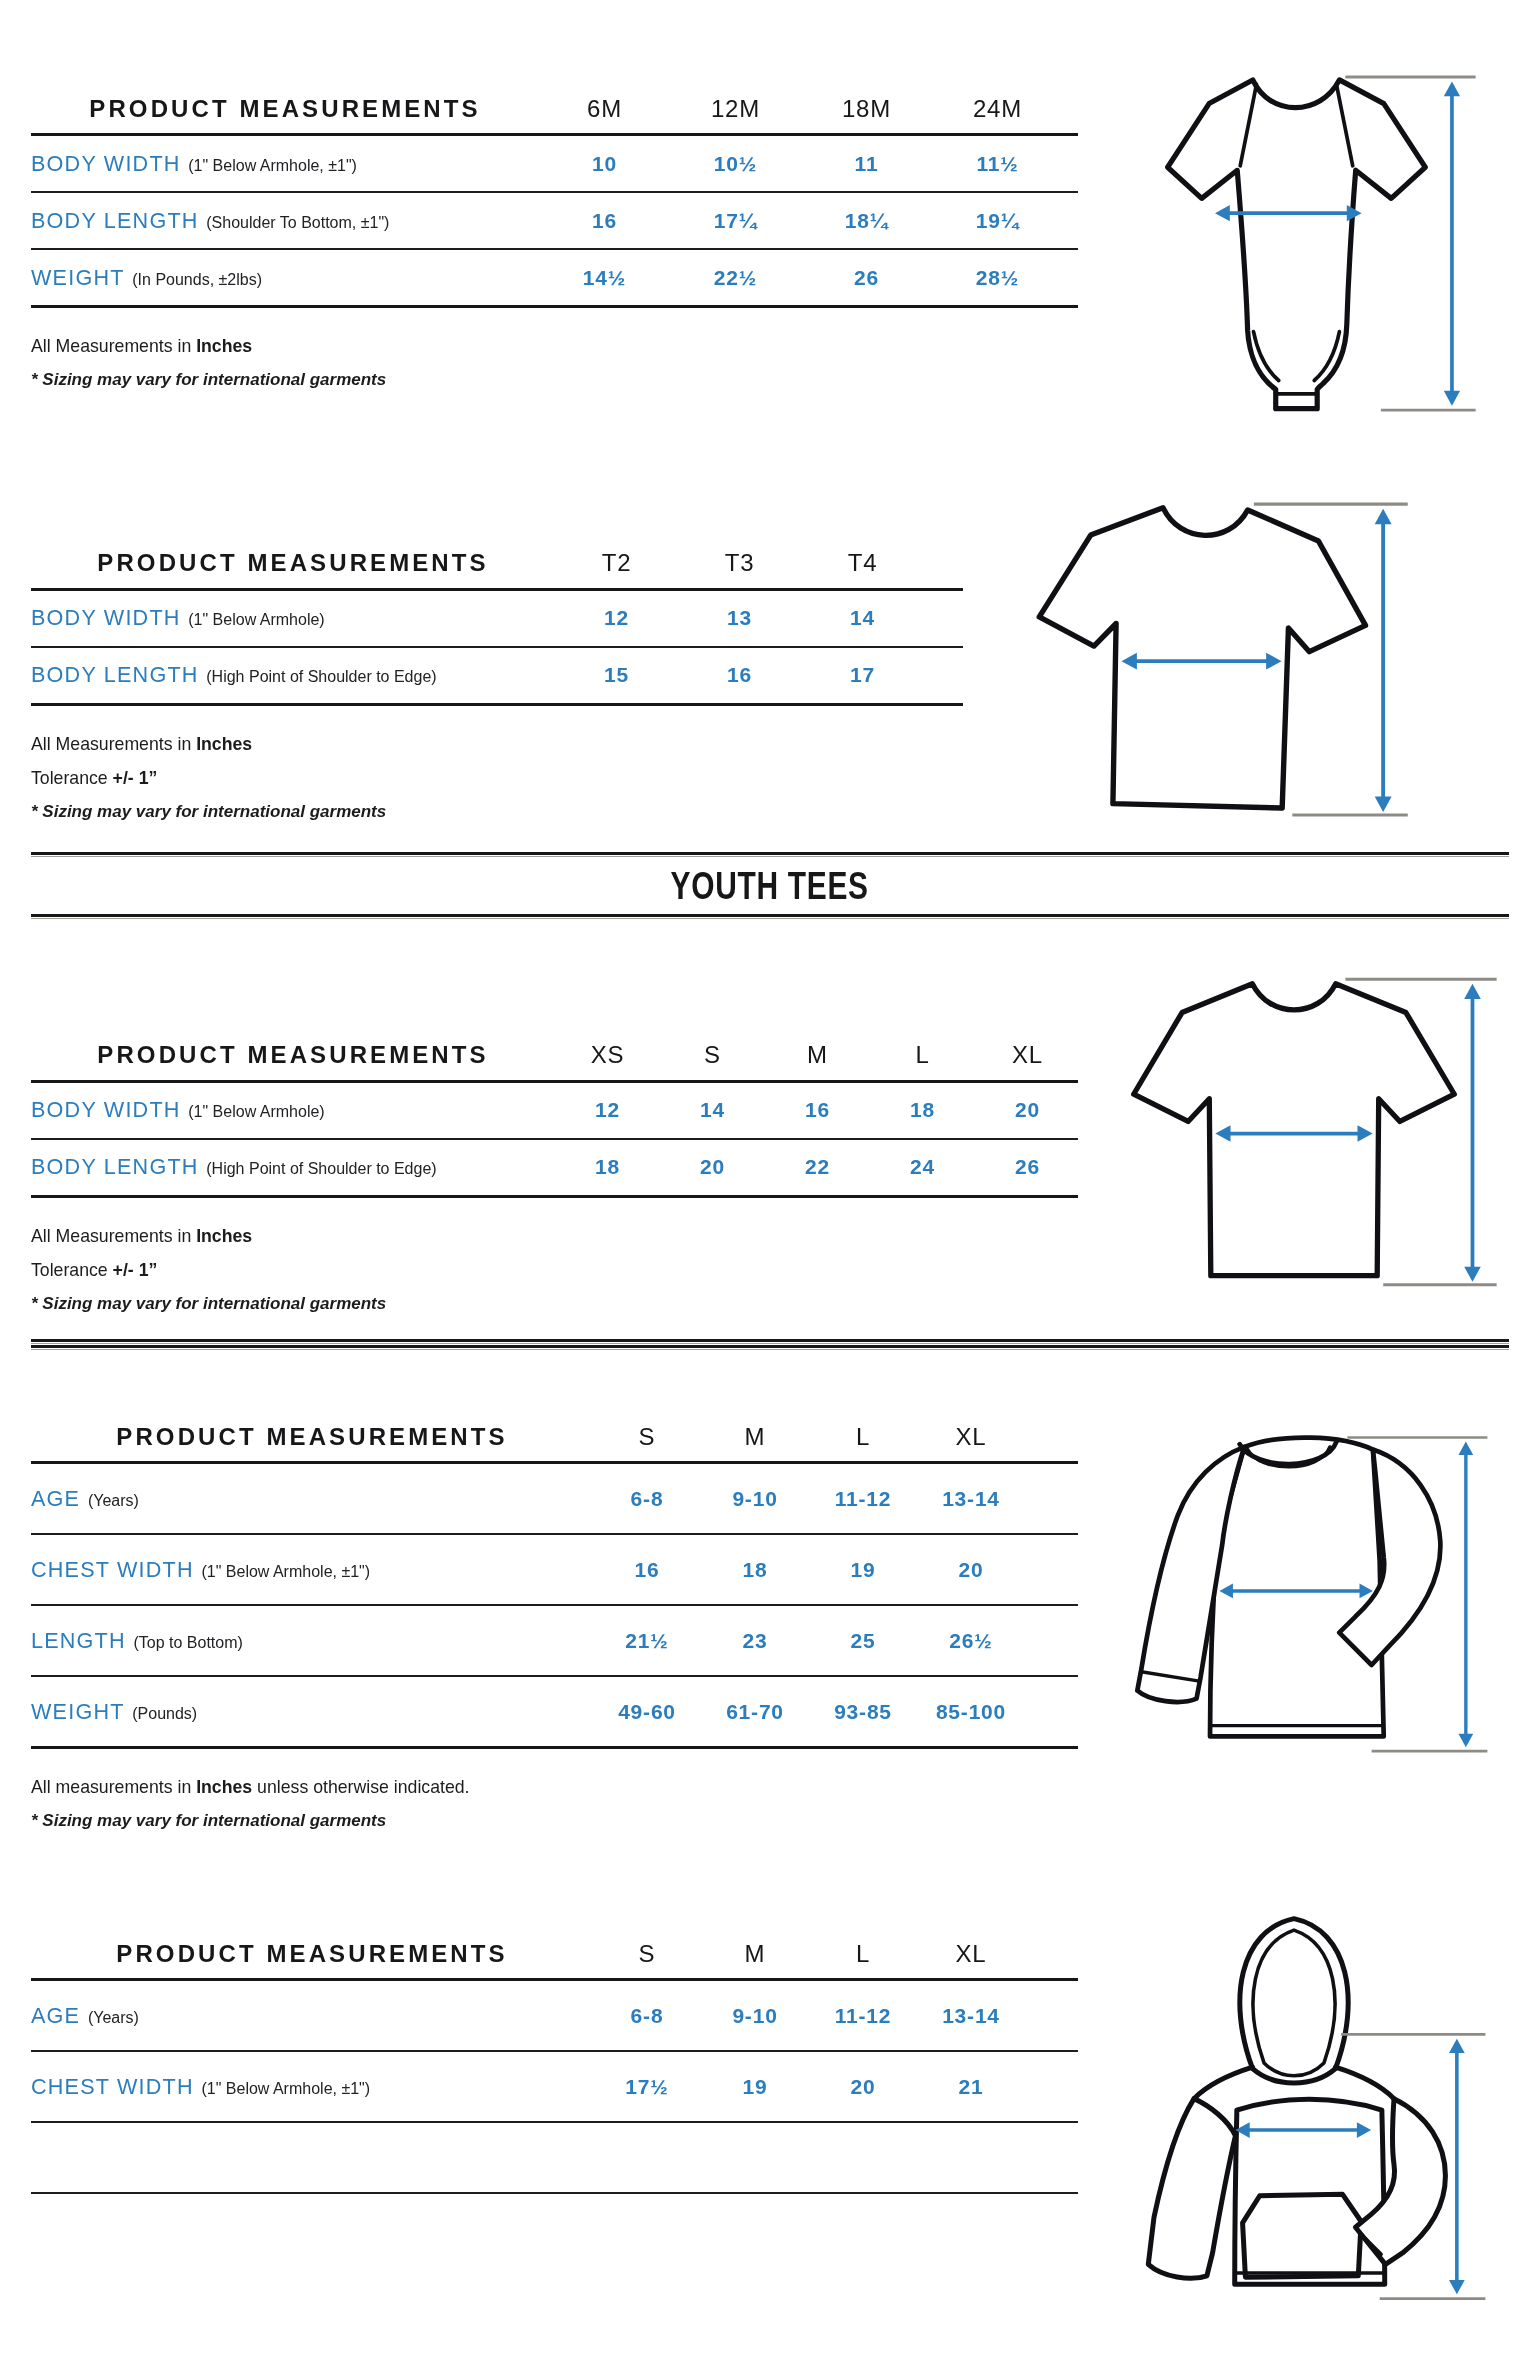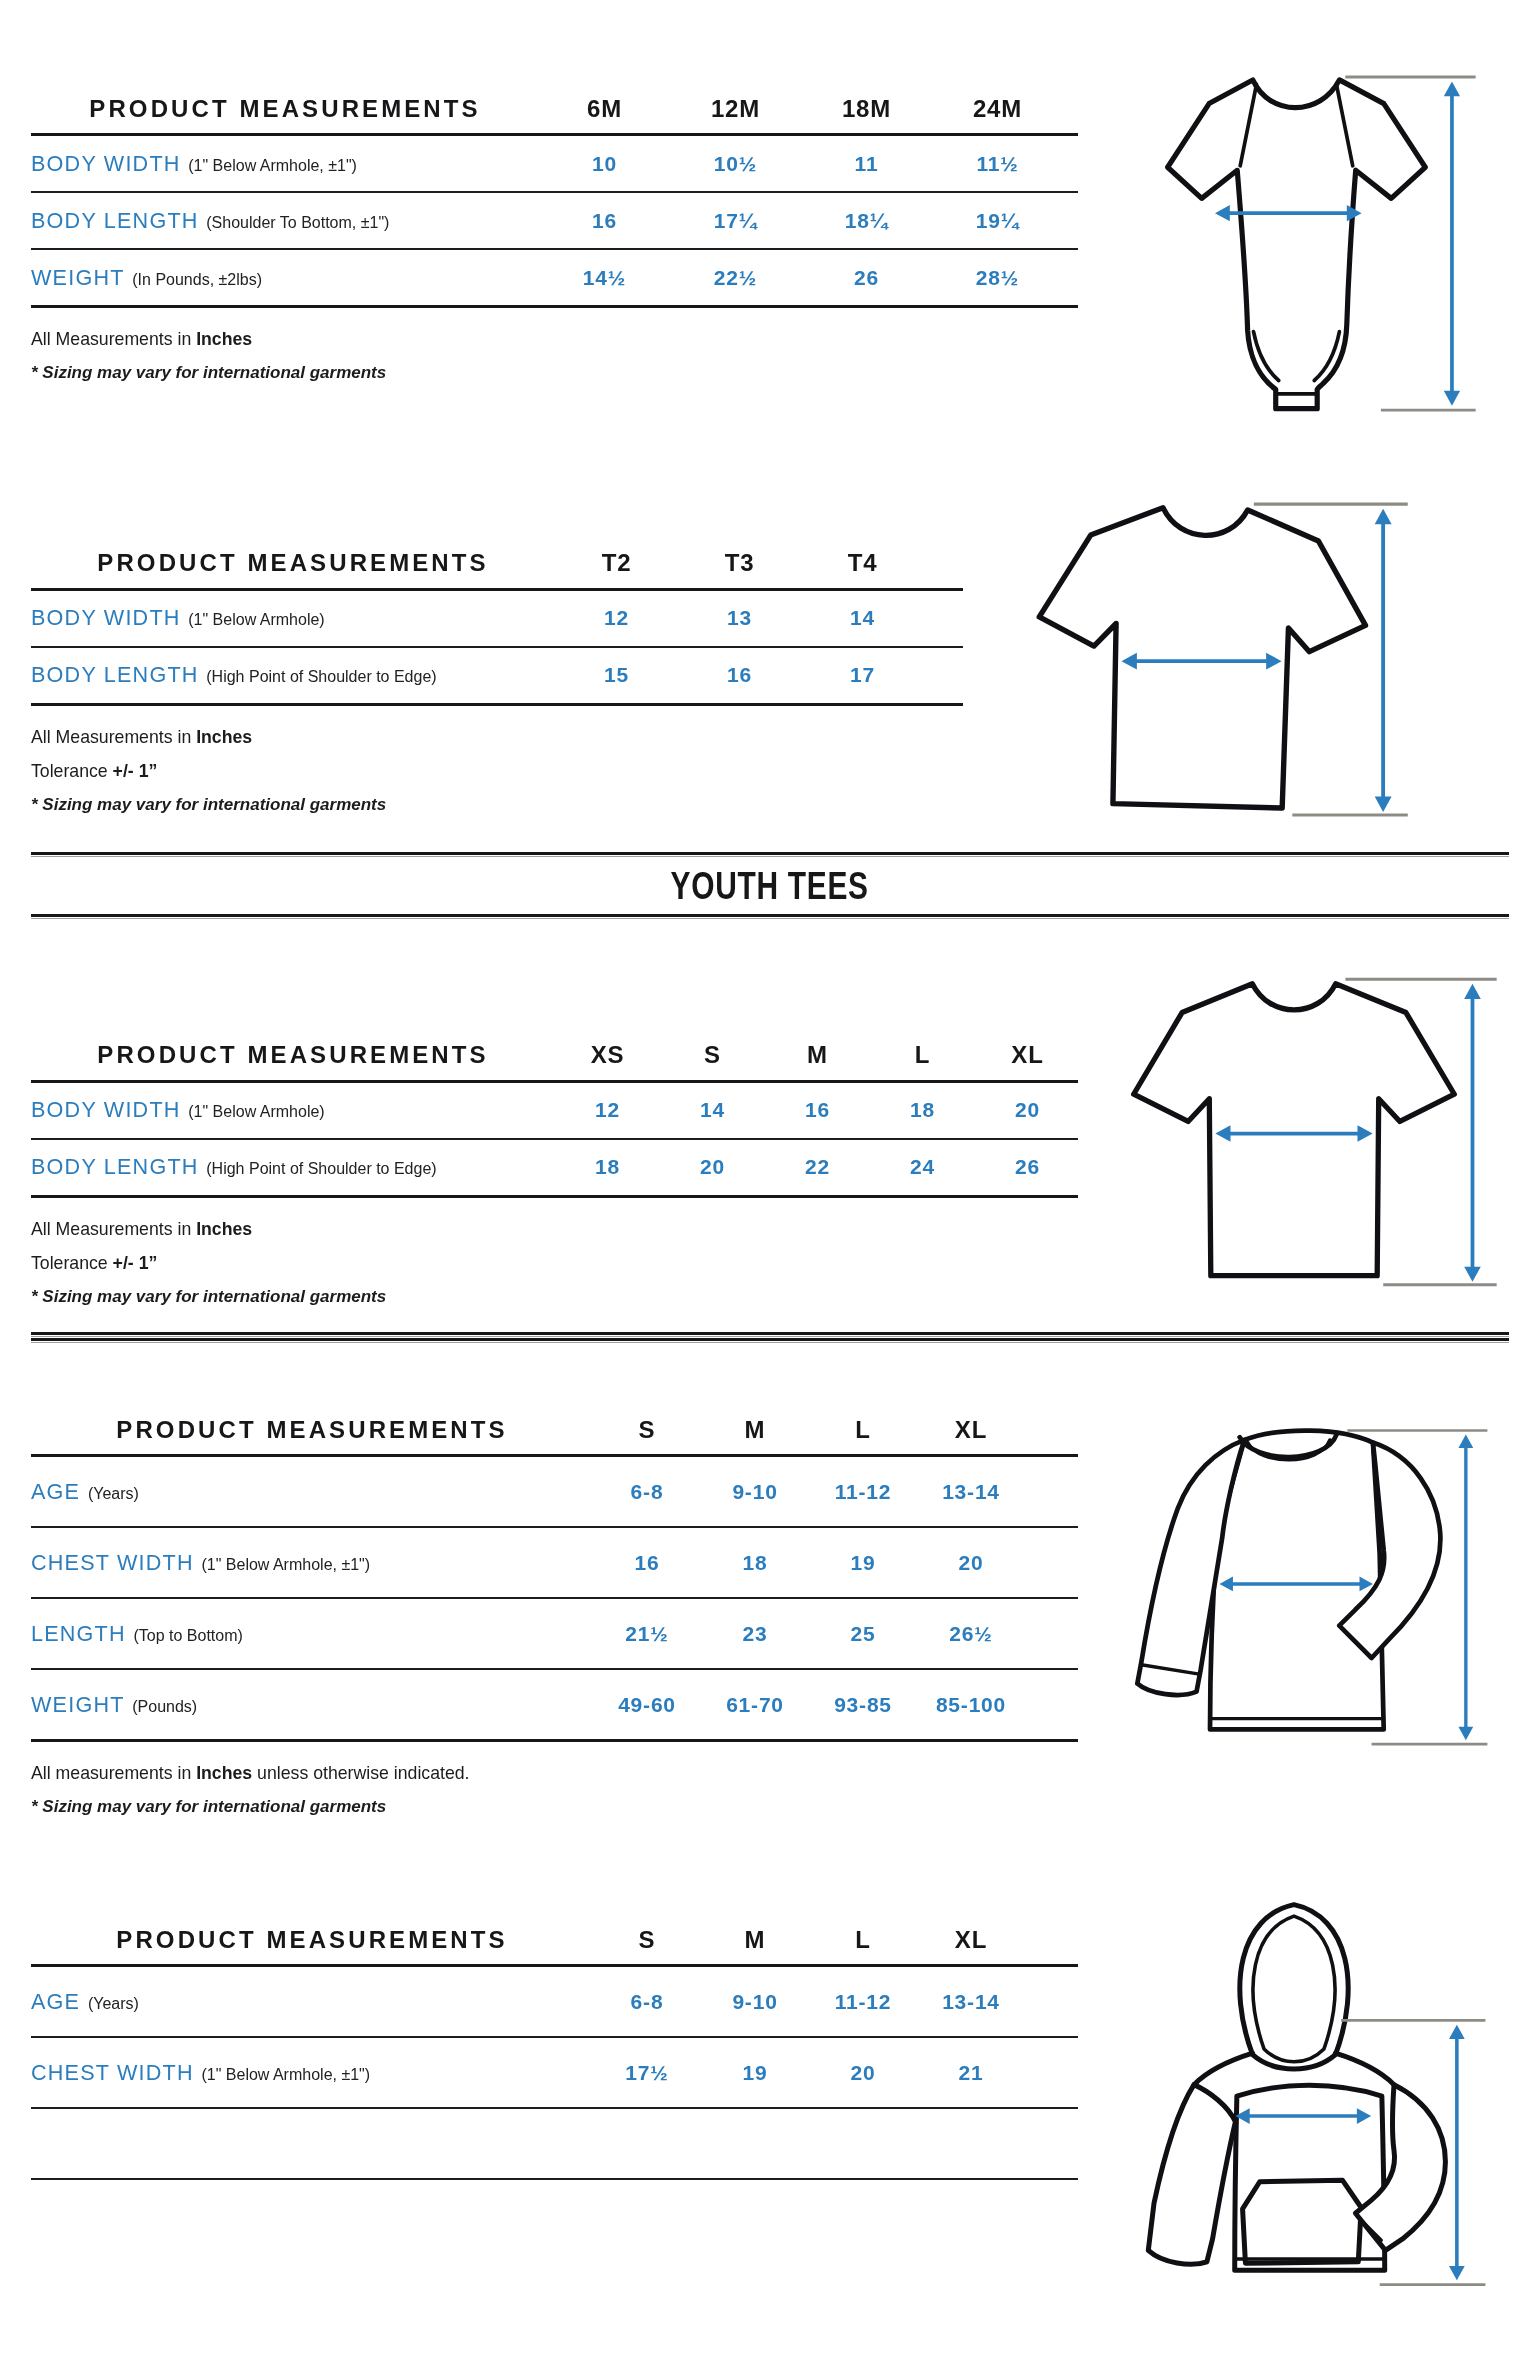--- a/index.html
+++ b/index.html
@@ -26,26 +26,26 @@
   .sec5 .tbl{margin-top:73px;}
   .trow{display:grid;align-items:center;border-bottom:2.3px solid #1d1d1f;min-height:55px;}
   .sec4 .trow,.sec5 .trow{min-height:69px;}
   .trow.thead{border-bottom:3.9px solid #17171a;min-height:49px;}
   .trow.lastrow{border-bottom:3.1px solid #17171a;}
   .g-infant{grid-template-columns:508px 131px 131px 131px 131px;}
   .g-toddler{grid-template-columns:524px 123px 123px 123px;}
   .g-youth{grid-template-columns:524px 105px 105px 105px 105px 105px;}
   .g-ls{grid-template-columns:562px 108px 108px 108px 108px;}
   .hlabel{font-size:24px;font-weight:700;letter-spacing:3.1px;color:#17171a;text-align:center;}
-  .colh{font-size:24px;font-weight:700;text-align:center;letter-spacing:0.8px;color:#17171a;}
+  .colh{font-size:24px;font-weight:400;text-align:center;letter-spacing:0.8px;color:#17171a;}
   .rowlabel{font-size:21.6px;font-weight:400;letter-spacing:1.2px;color:#2b7dbd;}
   .rownote{font-size:16px;color:#222226;margin-left:7.7px;font-weight:400;}
   .val{font-size:21px;font-weight:700;color:#2b7dbd;text-align:center;letter-spacing:0.8px;}
   
-  .notes{margin-top:21px;}
+  .notes{margin-top:28px;}
   .notes p{font-size:17.7px;color:#1c1c1e;margin:0 0 13px;}
   .notes strong{font-weight:800;}
   .note-sizing{font-weight:700;font-style:italic;font-size:17px !important;}
   
   .sec1 svg{margin-top:7.7px;}
   .sec2 svg{margin-top:39px;margin-left:23px;}
   .sec3 svg{margin-top:27px;}
   .sec4 svg{margin-top:39px;}
   .sec5 svg{margin-top:31px;}
 </style>

